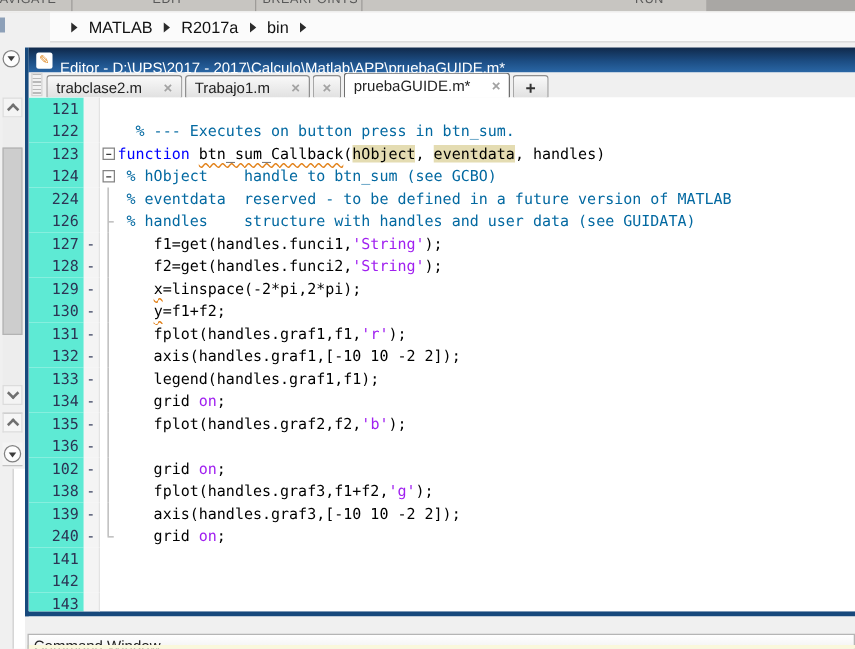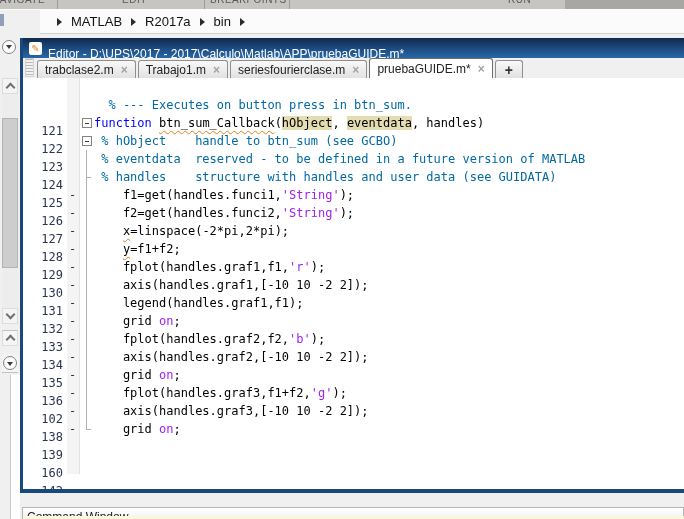--- a/index.html
+++ b/index.html
@@ -29,28 +29,28 @@
   #left-white{position:absolute;left:10px;top:341px;width:10px;height:144px;background:#ffffff;border-left:1px solid #c9c9c9;box-sizing:border-box;}
   #circle-btn-top{position:absolute;left:0;top:38px;width:17px;height:17px;display:flex;align-items:center;justify-content:center;background:#f0f0f0;}
   
   #editor{position:absolute;left:20px;top:38px;width:664px;height:455px;border-left:3px solid #17497c;border-bottom:4px solid #17497c;box-sizing:border-box;background:#fff;}
   #title-bar{height:20px;background:linear-gradient(#10294a,#1c4d83 55%,#2a67a6);display:flex;align-items:center;padding-left:6px;gap:6px;}
   #editor-icon{width:13px;height:13px;background:#fff;border-radius:2px;display:flex;align-items:center;justify-content:center;font-size:10px;color:#e08c28;}
   #title-text{color:#fff;font-size:12px;white-space:nowrap;margin-top:12px;}
   
   #tab-bar{height:20px;background:#f0f0f0;display:flex;align-items:flex-end;padding-left:2px;}
   #tab-grip{width:7px;height:17px;margin:0 3px 1px 0;border:1px solid #d4d4d4;background:repeating-linear-gradient(to bottom,#b9b9b9 0 1px,#f2f2f2 1px 3px);}
-  .tab{height:17px;margin-right:2px;border:1px solid #8f8f8f;border-bottom:none;border-radius:3px 3px 0 0;padding:0 7px;display:flex;align-items:center;gap:7px;background:linear-gradient(#f9f9f9,#e1e1e1);font-size:12px;color:#222;}
+  .tab{height:17px;margin-right:2px;border:1px solid #8f8f8f;border-bottom:none;border-radius:3px 3px 0 0;padding:0 7px;display:flex;align-items:center;gap:17px;background:linear-gradient(#f9f9f9,#e1e1e1);font-size:12px;color:#222;}
   .tab.active{background:#fff;height:19px;border-color:#6f6f6f;}
   .tab .close{color:#a3a3a3;font-size:12px;font-weight:bold;line-height:10px;}
   .tab.plus{padding:0 9px;font-size:14px;font-weight:bold;color:#333;}
   
   #code-area{height:411px;overflow:hidden;background:#fff;font-family:"DejaVu Sans Mono","Liberation Mono",monospace;font-size:12px;}
   .code-row{display:flex;height:18px;line-height:18px;white-space:pre;}
-  .lnum{width:40px;text-align:right;padding-right:4px;background:#fde047;color:#2c3454;flex:none;margin-top:44px;}
+  .lnum{width:40px;text-align:right;padding-right:4px;background:#5eead4;color:#2c3454;flex:none;}
   .ldash{width:13px;background:#f4f4f4;border-right:1px solid #e3e3e3;color:#2c3454;padding-left:2px;flex:none;box-sizing:border-box;}
   .fold{width:14px;position:relative;flex:none;}
   .fbox{position:absolute;left:2px;top:4px;width:8px;height:8px;border:1px solid #848484;background:#fff;display:flex;align-items:center;justify-content:center;}
   .fbox::before{content:"";width:4px;height:1px;background:#3a3a3a;}
   .fold.f-line::before{content:"";position:absolute;left:6px;top:0;bottom:0;width:1px;background:#b0b0b0;}
   .fold.f-tick::before{content:"";position:absolute;left:6px;top:0;bottom:0;width:1px;background:#b0b0b0;}
   .fold.f-tick::after{content:"";position:absolute;left:7px;top:9px;width:4px;height:1px;background:#b0b0b0;}
   .fold.f-end::before{content:"";position:absolute;left:6px;top:0;height:9px;width:1px;background:#b0b0b0;}
   .fold.f-end::after{content:"";position:absolute;left:6px;top:9px;width:5px;height:1px;background:#b0b0b0;}
   .code-text{white-space:pre;}
@@ -125,50 +125,50 @@
     <div id="tab-grip"></div>
   <div class="tab">
         <span>trabclase2.m</span>
         <span class="close">×</span>
       </div>
       <div class="tab">
         <span>Trabajo1.m</span>
         <span class="close">×</span>
       </div>
       <div class="tab">
-        <span>seriesfourierclase.m</span>
         <span class="close">×</span>
       </div>
       <div class="tab active">
         <span>pruebaGUIDE.m*</span>
         <span class="close">×</span>
       </div>
       <div class="tab plus">+</div>
     </div>
   <div id="code-area">
       <div class="code-row"><span class="lnum">121</span><span class="ldash"></span><span class="fold"></span><span class="code-text"></span></div>
       <div class="code-row"><span class="lnum">122</span><span class="ldash"></span><span class="fold"></span><span class="code-text"><span class="seg-comment">  % --- Executes on button press in btn_sum.</span></span></div>
       <div class="code-row"><span class="lnum">123</span><span class="ldash"></span><span class="fold"><span class="fbox"></span></span><span class="code-text"><span class="seg-keyword">function</span><span class="seg-plain"> </span><span class="seg-plain wavy">btn_sum_Callback</span><span class="seg-plain">(</span><span class="seg-plain hl">hObject</span><span class="seg-plain">, </span><span class="seg-plain hl">eventdata</span><span class="seg-plain">, handles)</span></span></div>
       <div class="code-row"><span class="lnum">124</span><span class="ldash"></span><span class="fold"><span class="fbox"></span></span><span class="code-text"><span class="seg-comment"> % hObject    handle to btn_sum (see GCBO)</span></span></div>
-      <div class="code-row"><span class="lnum">125</span><span class="ldash"></span><span class="fold f-line"></span><span class="code-text"><span class="seg-comment"> % eventdata  reserved - to be defined in a future version of MATLAB</span></span></div>
+      <div class="code-row"><span class="lnum">224</span><span class="ldash"></span><span class="fold f-line"></span><span class="code-text"><span class="seg-comment"> % eventdata  reserved - to be defined in a future version of MATLAB</span></span></div>
       <div class="code-row"><span class="lnum">126</span><span class="ldash"></span><span class="fold f-tick"></span><span class="code-text"><span class="seg-comment"> % handles    structure with handles and user data (see GUIDATA)</span></span></div>
       <div class="code-row"><span class="lnum">127</span><span class="ldash">-</span><span class="fold f-line"></span><span class="code-text"><span class="seg-plain">    f1=get(handles.funci1,</span><span class="seg-string">'String'</span><span class="seg-plain">);</span></span></div>
       <div class="code-row"><span class="lnum">128</span><span class="ldash">-</span><span class="fold f-line"></span><span class="code-text"><span class="seg-plain">    f2=get(handles.funci2,</span><span class="seg-string">'String'</span><span class="seg-plain">);</span></span></div>
       <div class="code-row"><span class="lnum">129</span><span class="ldash">-</span><span class="fold f-line"></span><span class="code-text"><span class="seg-plain">    </span><span class="seg-plain wavy">x</span><span class="seg-plain">=linspace(-2*pi,2*pi);</span></span></div>
       <div class="code-row"><span class="lnum">130</span><span class="ldash">-</span><span class="fold f-line"></span><span class="code-text"><span class="seg-plain">    </span><span class="seg-plain wavy">y</span><span class="seg-plain">=f1+f2;</span></span></div>
       <div class="code-row"><span class="lnum">131</span><span class="ldash">-</span><span class="fold f-line"></span><span class="code-text"><span class="seg-plain">    fplot(handles.graf1,f1,</span><span class="seg-string">'r'</span><span class="seg-plain">);</span></span></div>
       <div class="code-row"><span class="lnum">132</span><span class="ldash">-</span><span class="fold f-line"></span><span class="code-text"><span class="seg-plain">    axis(handles.graf1,[-10 10 -2 2]);</span></span></div>
       <div class="code-row"><span class="lnum">133</span><span class="ldash">-</span><span class="fold f-line"></span><span class="code-text"><span class="seg-plain">    legend(handles.graf1,f1);</span></span></div>
       <div class="code-row"><span class="lnum">134</span><span class="ldash">-</span><span class="fold f-line"></span><span class="code-text"><span class="seg-plain">    grid </span><span class="seg-string">on</span><span class="seg-plain">;</span></span></div>
       <div class="code-row"><span class="lnum">135</span><span class="ldash">-</span><span class="fold f-line"></span><span class="code-text"><span class="seg-plain">    fplot(handles.graf2,f2,</span><span class="seg-string">'b'</span><span class="seg-plain">);</span></span></div>
-      <div class="code-row"><span class="lnum">136</span><span class="ldash">-</span><span class="fold f-line"></span><span class="code-text"><span class="seg-plain">    axis(handles.graf2,[-10 10 -2 2]);</span></span></div>
+      <div class="code-row"><span class="lnum">136</span><span class="ldash">-</span><span class="fold f-line"></span></div>
       <div class="code-row"><span class="lnum">102</span><span class="ldash">-</span><span class="fold f-line"></span><span class="code-text"><span class="seg-plain">    grid </span><span class="seg-string">on</span><span class="seg-plain">;</span></span></div>
       <div class="code-row"><span class="lnum">138</span><span class="ldash">-</span><span class="fold f-line"></span><span class="code-text"><span class="seg-plain">    fplot(handles.graf3,f1+f2,</span><span class="seg-string">'g'</span><span class="seg-plain">);</span></span></div>
       <div class="code-row"><span class="lnum">139</span><span class="ldash">-</span><span class="fold f-line"></span><span class="code-text"><span class="seg-plain">    axis(handles.graf3,[-10 10 -2 2]);</span></span></div>
-      <div class="code-row"><span class="lnum">160</span><span class="ldash">-</span><span class="fold f-end"></span><span class="code-text"><span class="seg-plain">    grid </span><span class="seg-string">on</span><span class="seg-plain">;</span></span></div>
+      <div class="code-row"><span class="lnum">240</span><span class="ldash">-</span><span class="fold f-end"></span><span class="code-text"><span class="seg-plain">    grid </span><span class="seg-string">on</span><span class="seg-plain">;</span></span></div>
+      <div class="code-row"><span class="lnum">141</span><span class="ldash"></span><span class="fold"></span><span class="code-text"></span></div>
       <div class="code-row"><span class="lnum">142</span><span class="ldash"></span><span class="fold"></span><span class="code-text"></span></div>
       <div class="code-row"><span class="lnum">143</span><span class="ldash"></span><span class="fold"></span><span class="code-text"></span></div>
     </div>
 </div>
 
 <div id="cw-header">
   <span>Command Window</span>
 </div>
 <div id="cw-content"></div>
 

